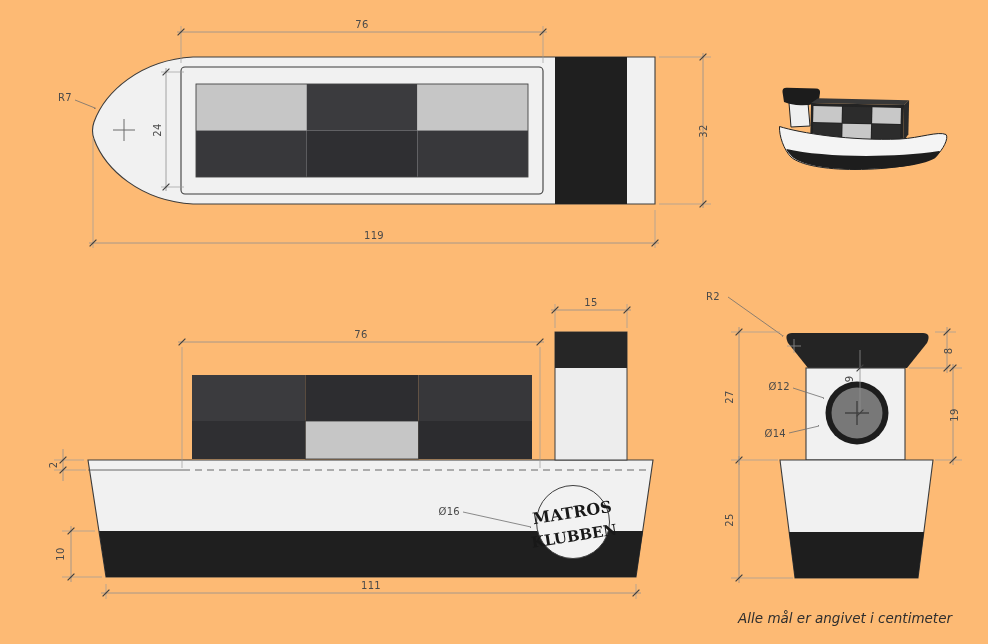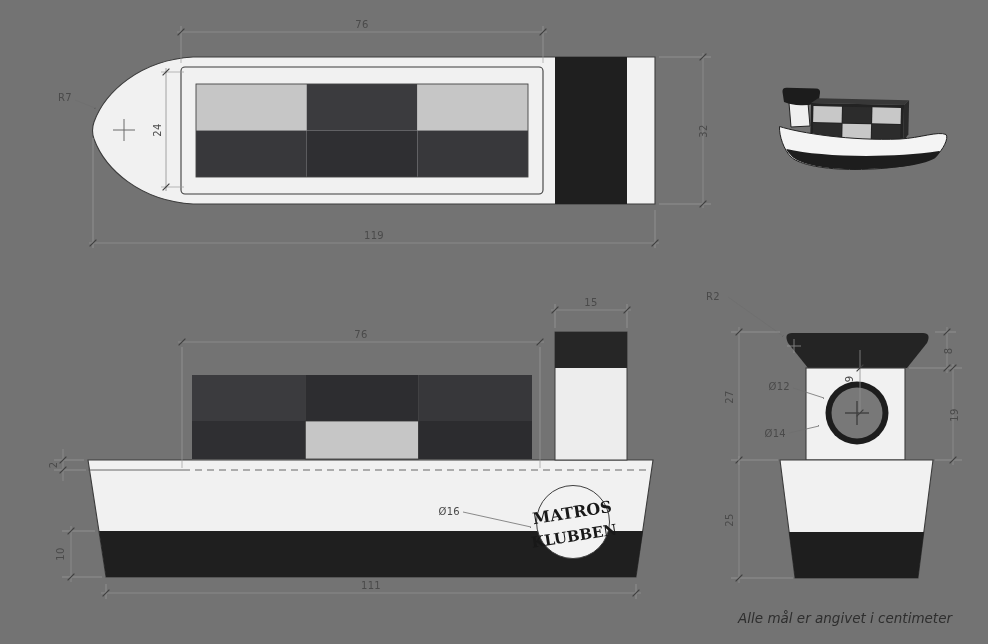--- a/index.html
+++ b/index.html
@@ -1,16 +1,16 @@
 <!DOCTYPE html>
 <html><head>
 <meta charset="utf-8">
 <style>
   html,body{margin:0;padding:0;background:#e9e9e9;}
-  .canvas-wrap{position:relative;width:988px;height:644px;background:#737373;overflow:hidden;
+  .canvas-wrap{position:relative;width:988px;height:644px;background:#fdba74;overflow:hidden;
     font-family:"DejaVu Sans","Liberation Sans",sans-serif;}
   svg{display:block}
   .outline{fill:none;stroke:#3c3c3c;stroke-width:1.1;}
   .fill-light{fill:#f1f1f1;stroke:#3c3c3c;stroke-width:1.1;}
   .ink{fill:#1f1f1f;stroke:none;}
   .dimline{stroke:#8f8f8f;stroke-width:0.8;fill:none;}
   .extline{stroke:#9b9b9b;stroke-width:0.7;fill:none;}
   .leader{stroke:#6f6f6f;stroke-width:0.8;fill:none;}
   .tickline{stroke:#3f3f3f;stroke-width:1.2;}
   .dimtext{font-size:10px;fill:#4a4a4a;letter-spacing:0.3px;}

